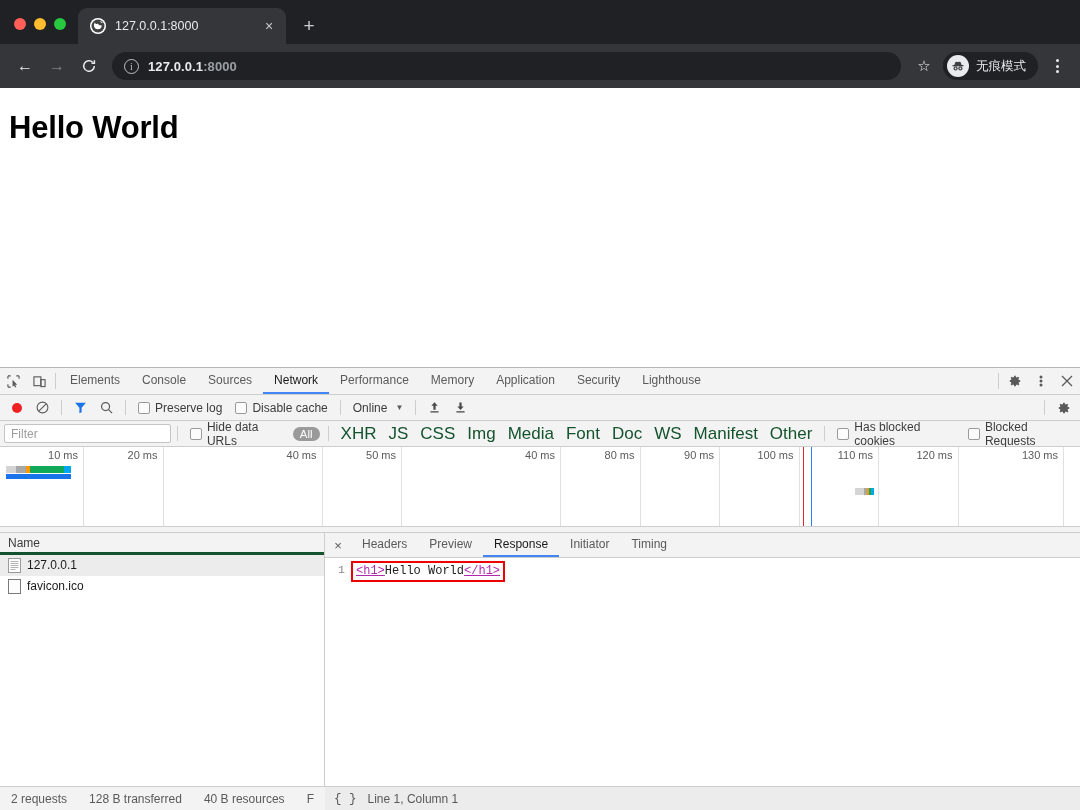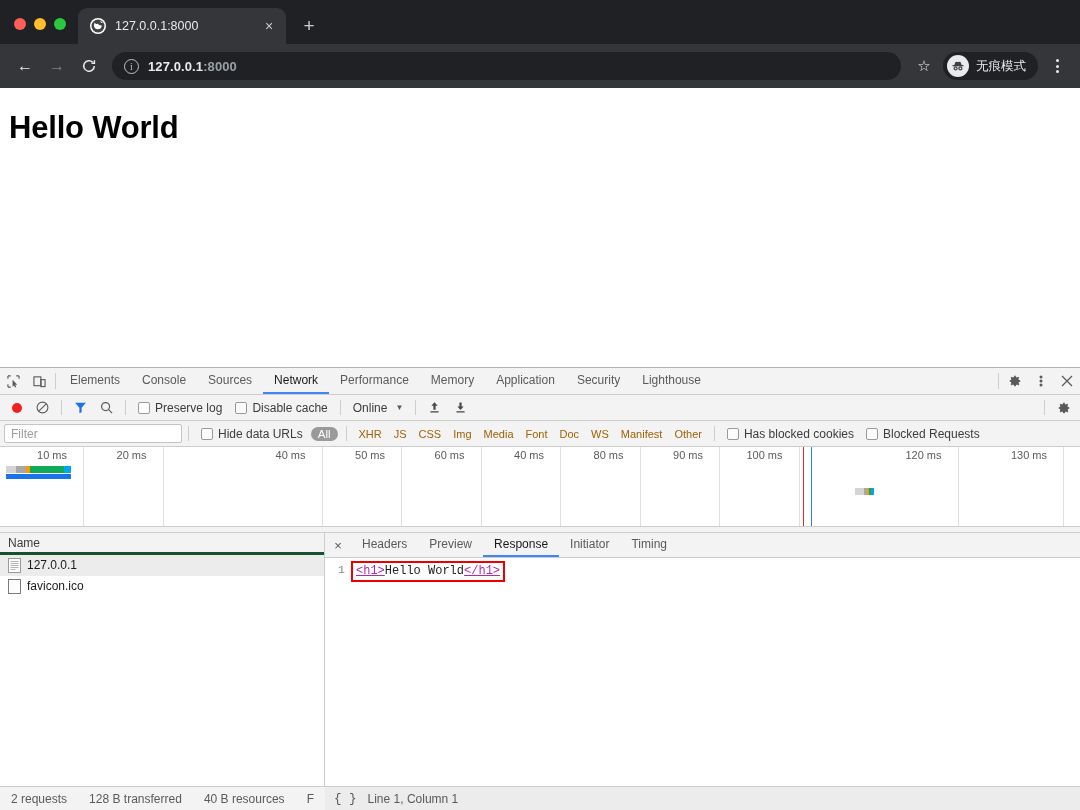--- a/index.html
+++ b/index.html
@@ -134,35 +134,35 @@
   .dt-filterbar {
     height: 26px; background: #f3f3f3; border-bottom: 1px solid #cdcdcd;
     display: flex; align-items: center; padding: 0 0 0 0; flex: none;
   }
   .filter-input {
     width: 178px; height: 19px; margin-left: 4px; background: #fff;
     border: 1px solid #c4c4c4; border-radius: 2px; display: flex; align-items: center;
     padding: 0 6px; color: #9b9b9b; font-size: 12px;
   }
   .fb-vsep { width: 1px; height: 15px; background: #cdcdcd; margin: 0 6px; }
-  .type-link { padding: 0 6px; font-size: 11px; color: #a16207; }
+  .type-link { padding: 0 6px; font-size: 17px; color: #14532d; }
   .type-all {
     background: #9a9a9a; color: #fff; border-radius: 9px; padding: 1px 7px;
     font-size: 11.5px; margin: 0 2px;
   }
 
   
   .overview {
     height: 86px; background: #fff; border-bottom: 1px solid #cdcdcd;
     position: relative; flex: none; overflow: hidden;
   }
   .ov-ruler { position: absolute; inset: 0; }
   .ov-tick { position: absolute; top: 0; bottom: 0; border-right: 1px solid #e0e0e0; }
   .ov-tick span {
-    position: absolute; right: 16px; top: 2px; font-size: 11px; color: #5a5a5a; white-space: nowrap;
+    position: absolute; right: 5px; top: 2px; font-size: 11px; color: #5a5a5a; white-space: nowrap;
   }
   .ov-bars { position: absolute; left: 0; right: 0; top: 19px; height: 60px; }
   .ov-row { position: absolute; height: 7px; display: flex; }
   .ov-row2 { position: absolute; height: 5px; }
   .ov-seg { height: 100%; }
   .ov-evline { position: absolute; top: 0; bottom: 7px; width: 1px; }
   .ov-bottomline { position: absolute; left: 0; right: 0; bottom: 0; height: 6px; background: #f3f3f3; border-top: 1px solid #cdcdcd; }
 
   
   .dt-main { flex: 1; display: flex; min-height: 0; }
@@ -430,34 +430,34 @@
           </div>
           <div class="ov-tick" style="left: 0px; width: 163.5px;">
             <span>20 ms</span>
           </div>
           <div class="ov-tick" style="left: 0px; width: 322.5px;">
             <span>40 ms</span>
           </div>
           <div class="ov-tick" style="left: 0px; width: 402px;">
             <span>50 ms</span>
           </div>
-          <div class="ov-tick" style="left: 0px; width: 481.5px;">
-            <span>60 ms</span>
-          </div>
           <div class="ov-tick" style="left: 0px; width: 561px;">
             <span>40 ms</span>
           </div>
           <div class="ov-tick" style="left: 0px; width: 640.5px;">
             <span>80 ms</span>
           </div>
           <div class="ov-tick" style="left: 0px; width: 720px;">
             <span>90 ms</span>
           </div>
           <div class="ov-tick" style="left: 0px; width: 799.5px;">
             <span>100 ms</span>
+          </div>
+          <div class="ov-tick" style="left: 0px; width: 879px;">
+            <span>110 ms</span>
           </div>
           <div class="ov-tick" style="left: 0px; width: 958.5px;">
             <span>120 ms</span>
           </div>
           <div class="ov-tick" style="left: 0px; width: 1064px;">
             <span>130 ms</span>
           </div>
           <div class="ov-tick" style="left: 0px; width: 1117.5px;"></div>
         </div>
       <div class="ov-bars" id="ov-bars">

